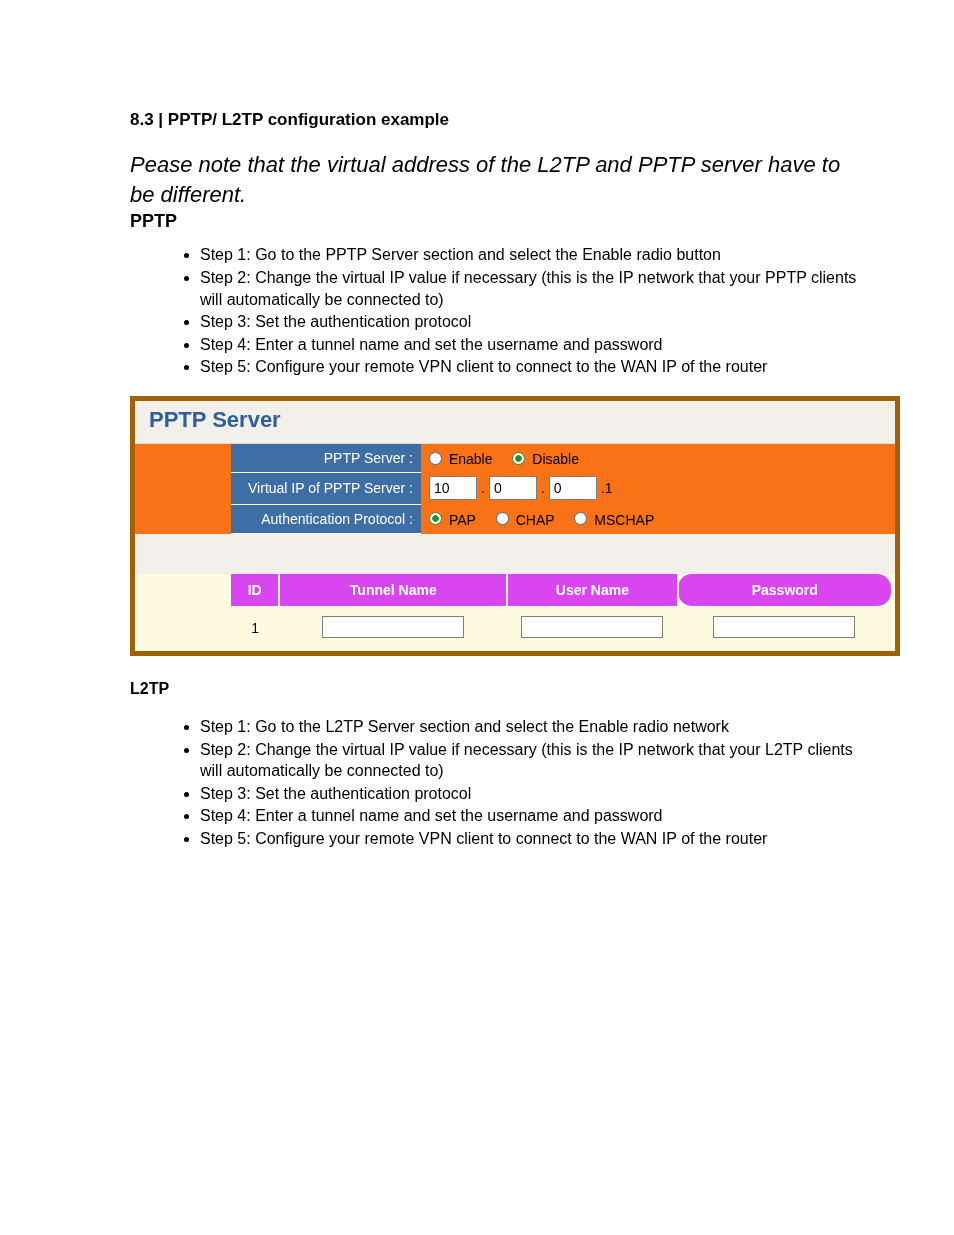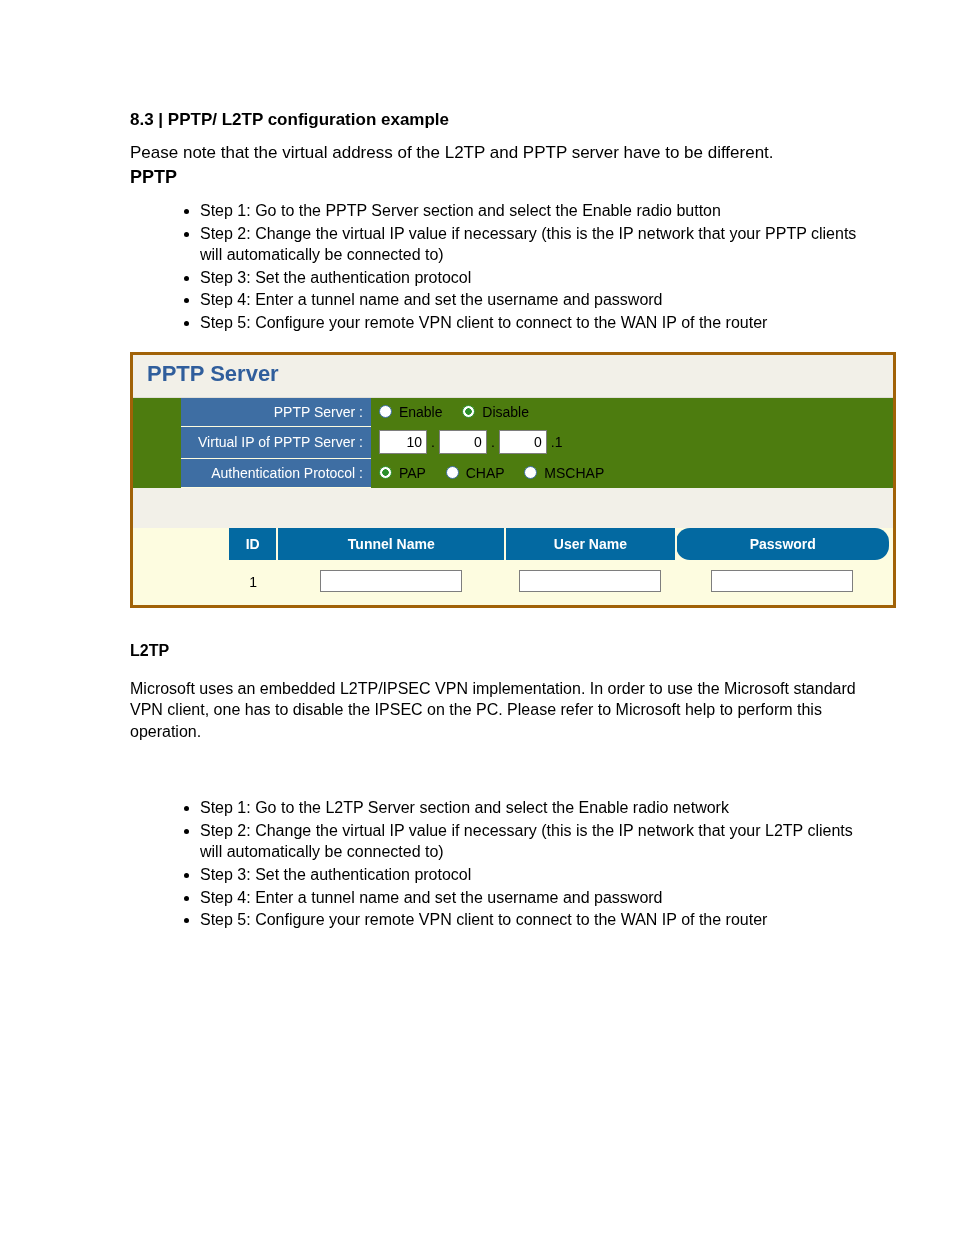--- a/index.html
+++ b/index.html
@@ -12,65 +12,66 @@
   .page {
     width: 954px;
     min-height: 1235px;
     box-sizing: border-box;
     padding: 110px 90px 60px 130px;
     position: relative;
   }
   .section-heading {
     font-weight: bold;
     font-size: 17px;
-    margin-bottom: 12px;
+    margin-bottom: 20px;
     font-family: Arial, Helvetica, sans-serif;
   }
   .note {
-    font-size: 17px;
+    font-size: 22px;
     line-height: 1.35;
     margin-bottom: 2px;
+    font-style: italic;
   }
   .subheading {
     font-weight: bold;
     font-size: 18px;
     margin-top: 0px;
     margin-bottom: 10px;
   }
   ul.steps {
     margin: 12px 0 18px 0;
     padding-left: 70px;
     font-size: 16px;
     line-height: 1.35;
   }
   ul.steps li {
     margin-bottom: 1px;
   }
 
   
   .pptp-panel {
     width: 760px;
-    border: 3px solid #a16207;
+    border: 5px solid #a16207;
     margin-top: 8px;
-    margin-bottom: 34px;
+    margin-bottom: 24px;
   }
   .pptp-title-bar {
     background: #f2f0e8;
     border-bottom: 1px solid #e1dfd8;
     padding: 6px 10px 10px 14px;
   }
   .pptp-title {
     color: #305e9c;
     font-weight: bold;
     font-size: 22px;
     font-family: Arial, Helvetica, sans-serif;
   }
   .form-area {
-    background: #4d7c0f; 
-    padding-left: 48px;
+    background: #f97316; 
+    padding-left: 96px;
     box-sizing: border-box;
   }
   .form-table {
     border-collapse: collapse;
   }
   .form-table td.label-cell {
     background: #3e6ea3;
     color: #ffffff;
     font-size: 14px;
     text-align: right;
@@ -107,21 +108,20 @@
   }
   .ipbox {
     display: inline-block;
     width: 38px;
     border: 1px solid #7e7e7e;
     padding: 2px 4px;
     font-size: 14px;
     background: #ffffff;
     vertical-align: baseline;
     line-height: 18px;
-    text-align: right;
   }
   .dot {
     display: inline-block;
     padding: 0 4px;
     font-size: 14px;
   }
   .spacer-row {
     background: #f2f0e8;
     height: 40px;
   }
@@ -129,21 +129,21 @@
   
   .tunnel-wrap {
     padding-left: 96px;
     background: #fdfce0;
   }
   .tunnel-table {
     border-collapse: collapse;
     width: 660px;
   }
   .tunnel-table th {
-    background: #0369a1;
+    background: #d946ef;
     color: #ffffff;
     font-size: 14px;
     font-weight: bold;
     padding: 8px 4px;
     text-align: center;
     border-right: 2px solid #fdfce0;
   }
   .tunnel-table th.last { border-right: none; }
   .tunnel-table td {
     background: #fdfce0;
@@ -244,21 +244,20 @@
           <td><span class="textbox"></span></td>
           <td><span class="textbox"></span></td>
         </tr>
       </tbody>
         </table>
     </div>
   </div>
 
   <div class="l2tp-heading">L2TP</div>
 
-  <div class="l2tp-para">Microsoft uses an embedded L2TP/IPSEC VPN implementation. In order to use the Microsoft standard VPN client, one has to disable the IPSEC on the PC. Please refer to Microsoft help to perform this operation.</div>
 
   <ul class="steps">
     <li>Step 1: Go to the L2TP Server section and select the Enable radio network</li>
     <li>Step 2: Change the virtual IP value if necessary (this is the IP network that your L2TP clients will automatically be connected to)</li>
     <li>Step 3: Set the authentication protocol</li>
     <li>Step 4: Enter a tunnel name and set the username and password</li>
     <li>Step 5: Configure your remote VPN client to connect to the WAN IP of the router</li>
   </ul>
 
 </div>

